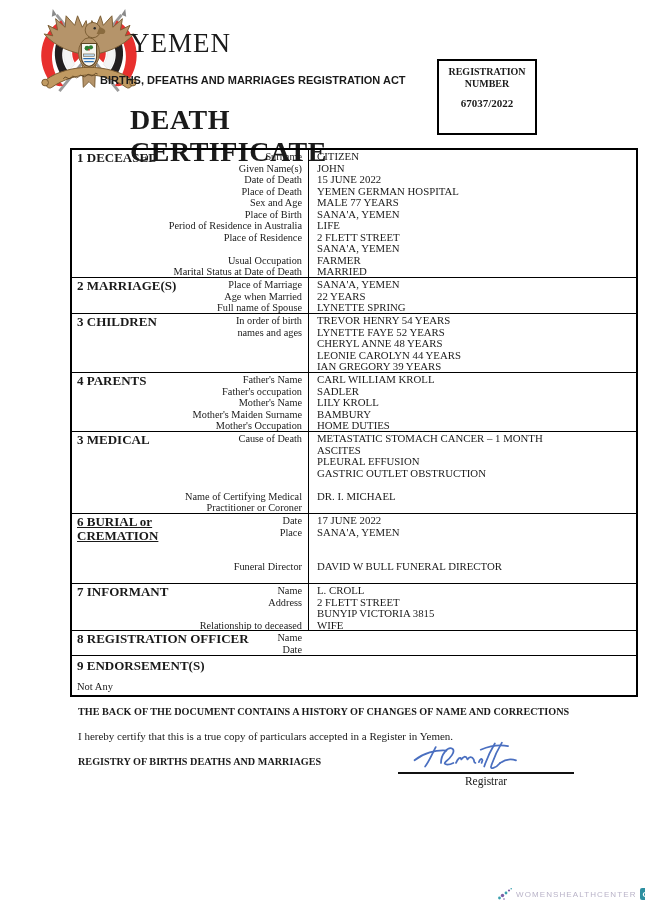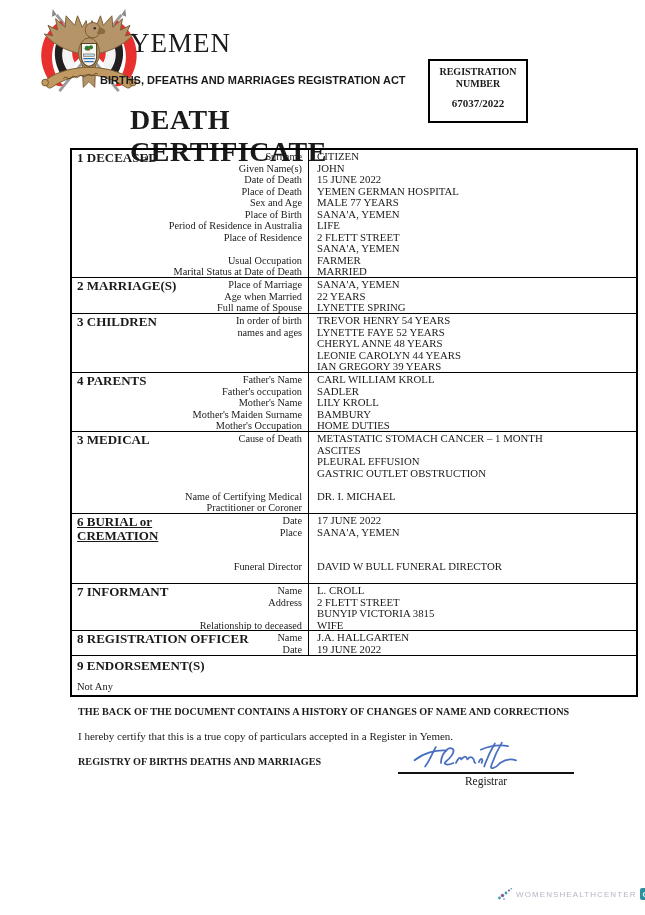--- a/index.html
+++ b/index.html
@@ -7,21 +7,21 @@
        font-family:"Liberation Serif","DejaVu Serif",serif;color:#1a1a1a;overflow:hidden;}
 
   
   .emblem{position:absolute;left:27px;top:5px;width:124px;height:96px;}
   .country{position:absolute;left:130px;top:28px;width:300px;text-align:left;
            font-size:27px;font-weight:normal;letter-spacing:1px;}
   .act{position:absolute;left:100px;top:74px;width:365px;
        font-family:"Liberation Sans","DejaVu Sans",sans-serif;font-weight:bold;font-size:11px;}
   .doc-title{position:absolute;left:130px;top:104px;width:300px;text-align:left;
              font-size:28px;font-weight:bold;letter-spacing:0.5px;}
-  .reg-box{position:absolute;left:428px;top:59px;width:100px;height:64px;border:2px solid #000;
+  .reg-box{position:absolute;left:437px;top:59px;width:100px;height:76px;border:2px solid #000;
            box-sizing:border-box;text-align:center;font-weight:bold;}
   .reg-title{font-size:10px;line-height:12px;margin-top:5px;padding:0 8px;}
   .reg-number{font-size:11px;margin-top:7px;}
 
   
   .cert-table{position:absolute;left:70px;top:148px;width:568px;border:2px solid #000;
               box-sizing:border-box;}
   .section{display:flex;border-bottom:1px solid #000;box-sizing:border-box;overflow:hidden;}
   .section:last-child{border-bottom:none;}
   .cell-l{width:236px;position:relative;text-align:right;padding:1px 6px 0 0;box-sizing:border-box;}
@@ -241,24 +241,20 @@
           <div class="line">BUNYIP VICTORIA 3815</div>
           <div class="line">WIFE</div>
         </div>
       </div>
       <div class="section sec-7">
         <div class="cell-l">
           <div class="sec-title">8 REGISTRATION OFFICER</div>
           <div class="line">Name</div>
           <div class="line">Date</div>
         </div>
-        <div class="cell-r">
-          <div class="line">J.A. HALLGARTEN</div>
-          <div class="line">19 JUNE 2022</div>
-        </div>
       </div>
       <div class="section sec-full sec-8">
         <div class="full-title">9 ENDORSEMENT(S)</div>
         <div class="full-note">Not Any</div>
       </div>
     </div>
 
   <div class="back-note">THE BACK OF THE DOCUMENT CONTAINS A HISTORY OF CHANGES OF NAME AND CORRECTIONS</div>
   <div class="certify">I hereby certify that this is a true copy of particulars accepted in a Register in Yemen.</div>
   <div class="registry">REGISTRY OF BIRTHS DEATHS AND MARRIAGES</div>

